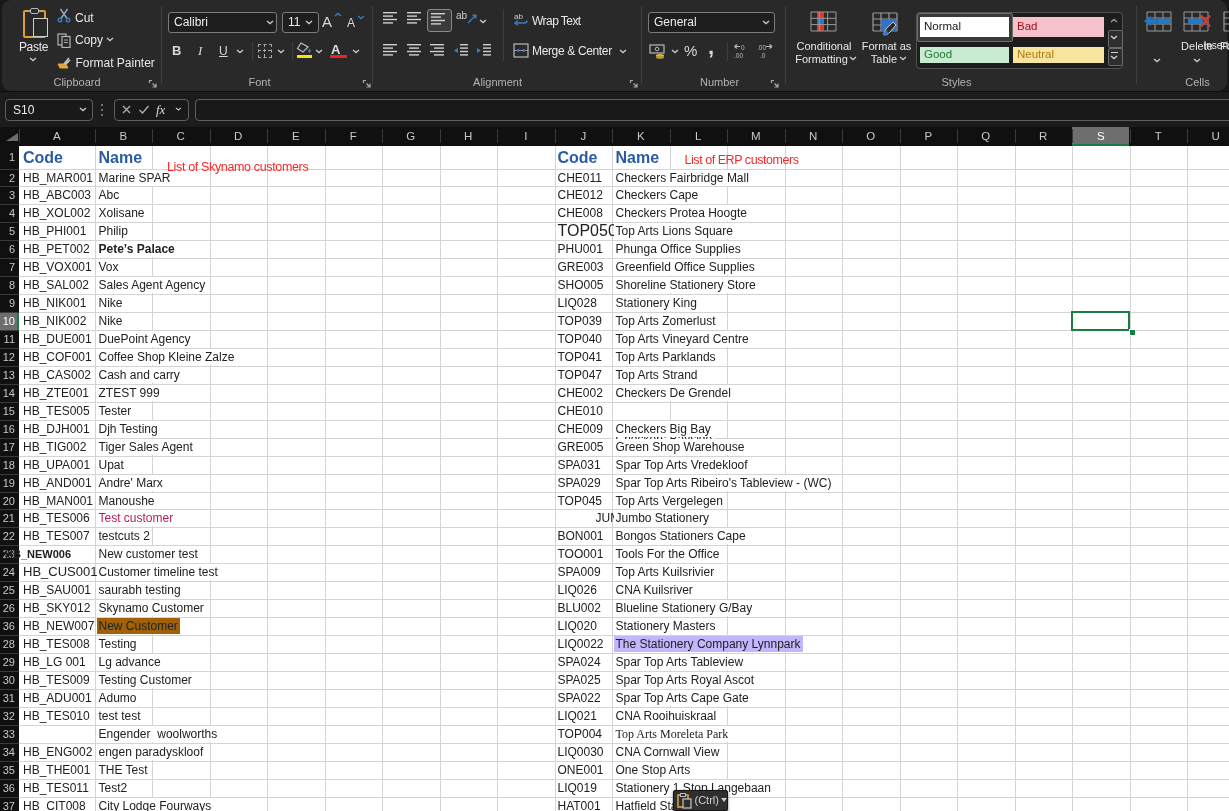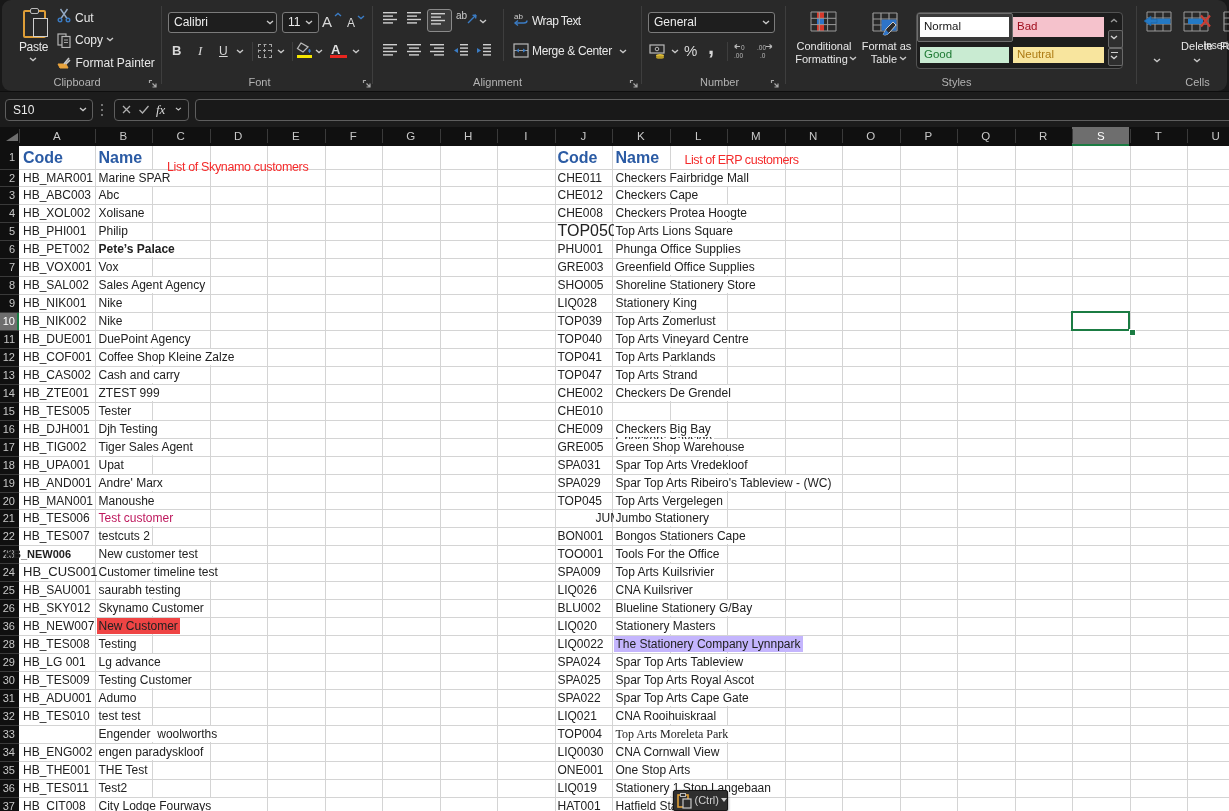--- a/index.html
+++ b/index.html
@@ -517,21 +517,21 @@
 <div class="tx" style="left:96.5px;top:528.4px;height:16px;line-height:16px;font-size:12px;color:#212121;font-weight:400;background:#fff;padding:0 2px;">testcuts 2</div>
 <div class="tx" style="left:5px;top:546.3px;height:16px;line-height:16px;font-size:11px;color:#212121;font-weight:700;">HB_NEW006</div>
 <div class="tx" style="left:96.5px;top:546.3px;height:16px;line-height:16px;font-size:12px;color:#212121;font-weight:400;background:#fff;padding:0 2px;">New customer test</div>
 <div class="tx" style="left:23px;top:564.3px;height:16px;line-height:16px;font-size:13px;color:#212121;font-weight:400;">HB_CUS001</div>
 <div class="tx" style="left:96.5px;top:564.3px;height:16px;line-height:16px;font-size:12px;color:#212121;font-weight:400;background:#fff;padding:0 2px;">Customer timeline test</div>
 <div class="tx" style="left:23px;top:582.2px;height:16px;line-height:16px;font-size:12px;color:#212121;font-weight:400;">HB_SAU001</div>
 <div class="tx" style="left:96.5px;top:582.2px;height:16px;line-height:16px;font-size:12px;color:#212121;font-weight:400;background:#fff;padding:0 2px;">saurabh testing</div>
 <div class="tx" style="left:23px;top:600.2px;height:16px;line-height:16px;font-size:12px;color:#212121;font-weight:400;">HB_SKY012</div>
 <div class="tx" style="left:96.5px;top:600.2px;height:16px;line-height:16px;font-size:12px;color:#212121;font-weight:400;background:#fff;padding:0 2px;">Skynamo Customer</div>
 <div class="tx" style="left:23px;top:618.1px;height:16px;line-height:16px;font-size:12px;color:#212121;font-weight:400;">HB_NEW007</div>
-<div class="tx" style="left:96.5px;top:618.1px;height:16px;line-height:16px;font-size:12px;color:#212121;font-weight:400;background:#ef4444;padding:0 2px;">New Customer</div>
+<div class="tx" style="left:96.5px;top:618.1px;height:16px;line-height:16px;font-size:12px;color:#212121;font-weight:400;background:#a16207;padding:0 2px;">New Customer</div>
 <div class="tx" style="left:23px;top:636.0px;height:16px;line-height:16px;font-size:12px;color:#212121;font-weight:400;">HB_TES008</div>
 <div class="tx" style="left:96.5px;top:636.0px;height:16px;line-height:16px;font-size:12px;color:#212121;font-weight:400;background:#fff;padding:0 2px;">Testing</div>
 <div class="tx" style="left:23px;top:654.0px;height:16px;line-height:16px;font-size:12px;color:#212121;font-weight:400;">HB_LG 001</div>
 <div class="tx" style="left:96.5px;top:654.0px;height:16px;line-height:16px;font-size:12px;color:#212121;font-weight:400;background:#fff;padding:0 2px;">Lg advance</div>
 <div class="tx" style="left:23px;top:671.9px;height:16px;line-height:16px;font-size:12px;color:#212121;font-weight:400;">HB_TES009</div>
 <div class="tx" style="left:96.5px;top:671.9px;height:16px;line-height:16px;font-size:12px;color:#212121;font-weight:400;background:#fff;padding:0 2px;">Testing Customer</div>
 <div class="tx" style="left:23px;top:689.9px;height:16px;line-height:16px;font-size:12px;color:#212121;font-weight:400;">HB_ADU001</div>
 <div class="tx" style="left:96.5px;top:689.9px;height:16px;line-height:16px;font-size:12px;color:#212121;font-weight:400;background:#fff;padding:0 2px;">Adumo</div>
 <div class="tx" style="left:23px;top:707.8px;height:16px;line-height:16px;font-size:12px;color:#212121;font-weight:400;">HB_TES010</div>
 <div class="tx" style="left:96.5px;top:707.8px;height:16px;line-height:16px;font-size:12px;color:#212121;font-weight:400;background:#fff;padding:0 2px;">test test</div>

